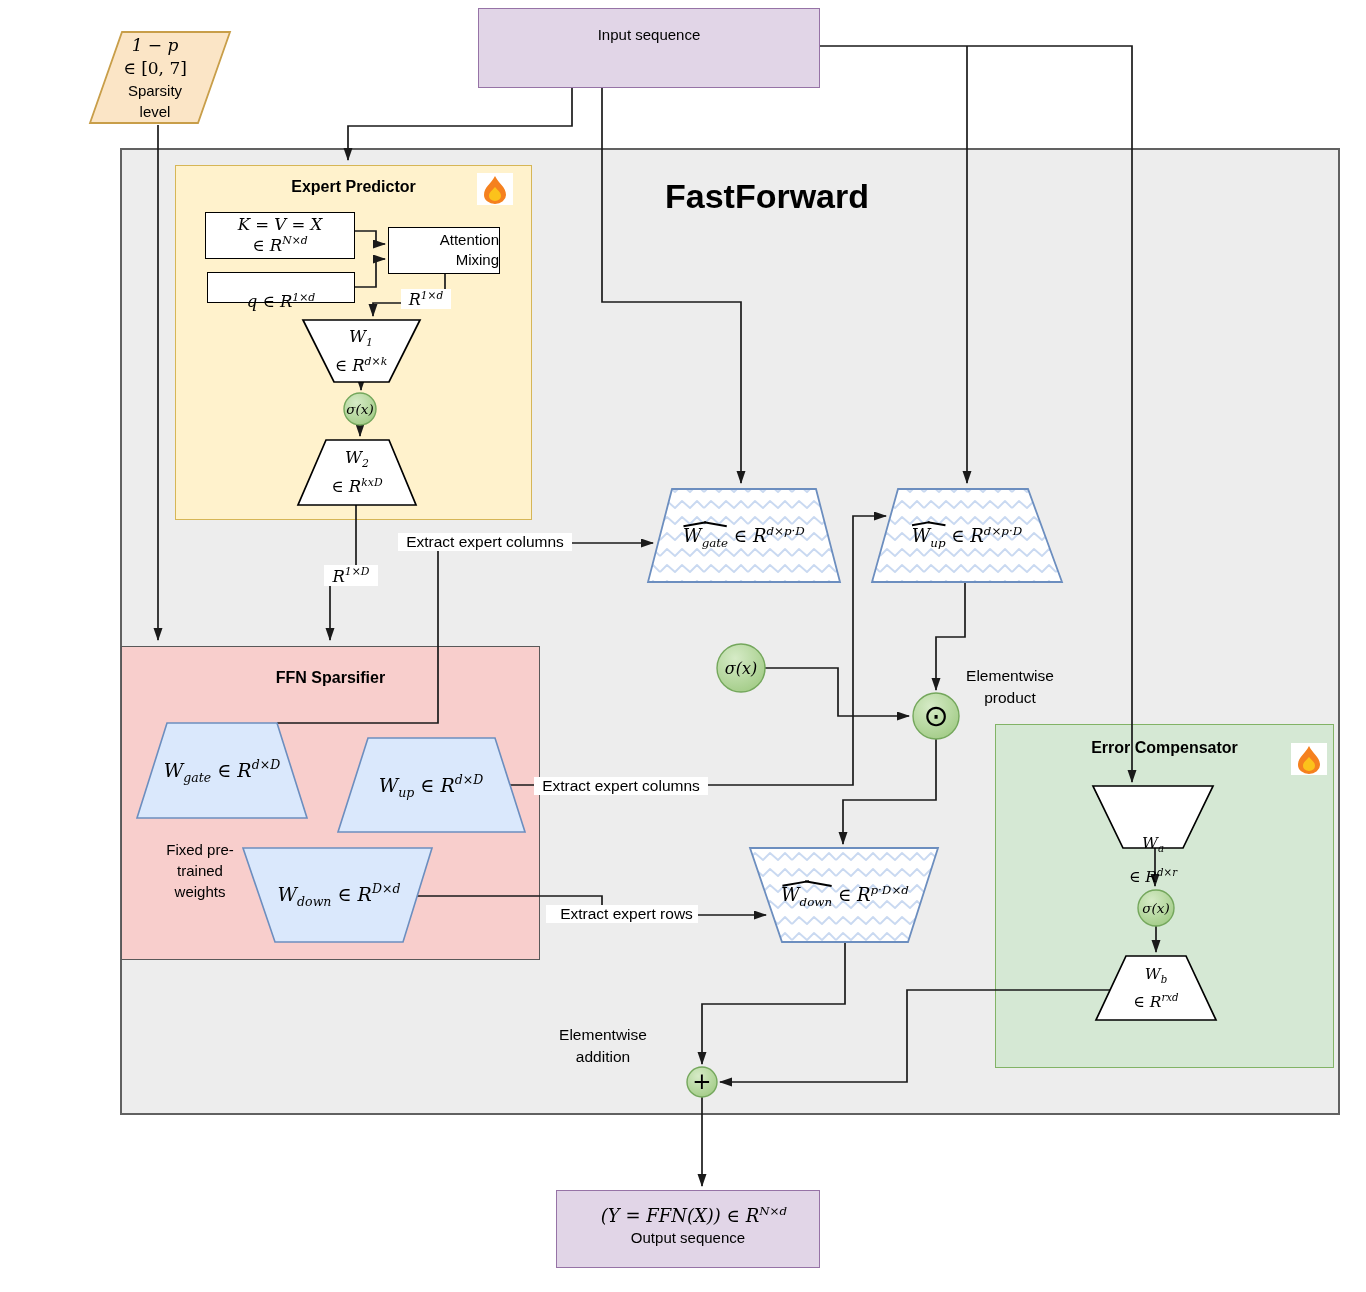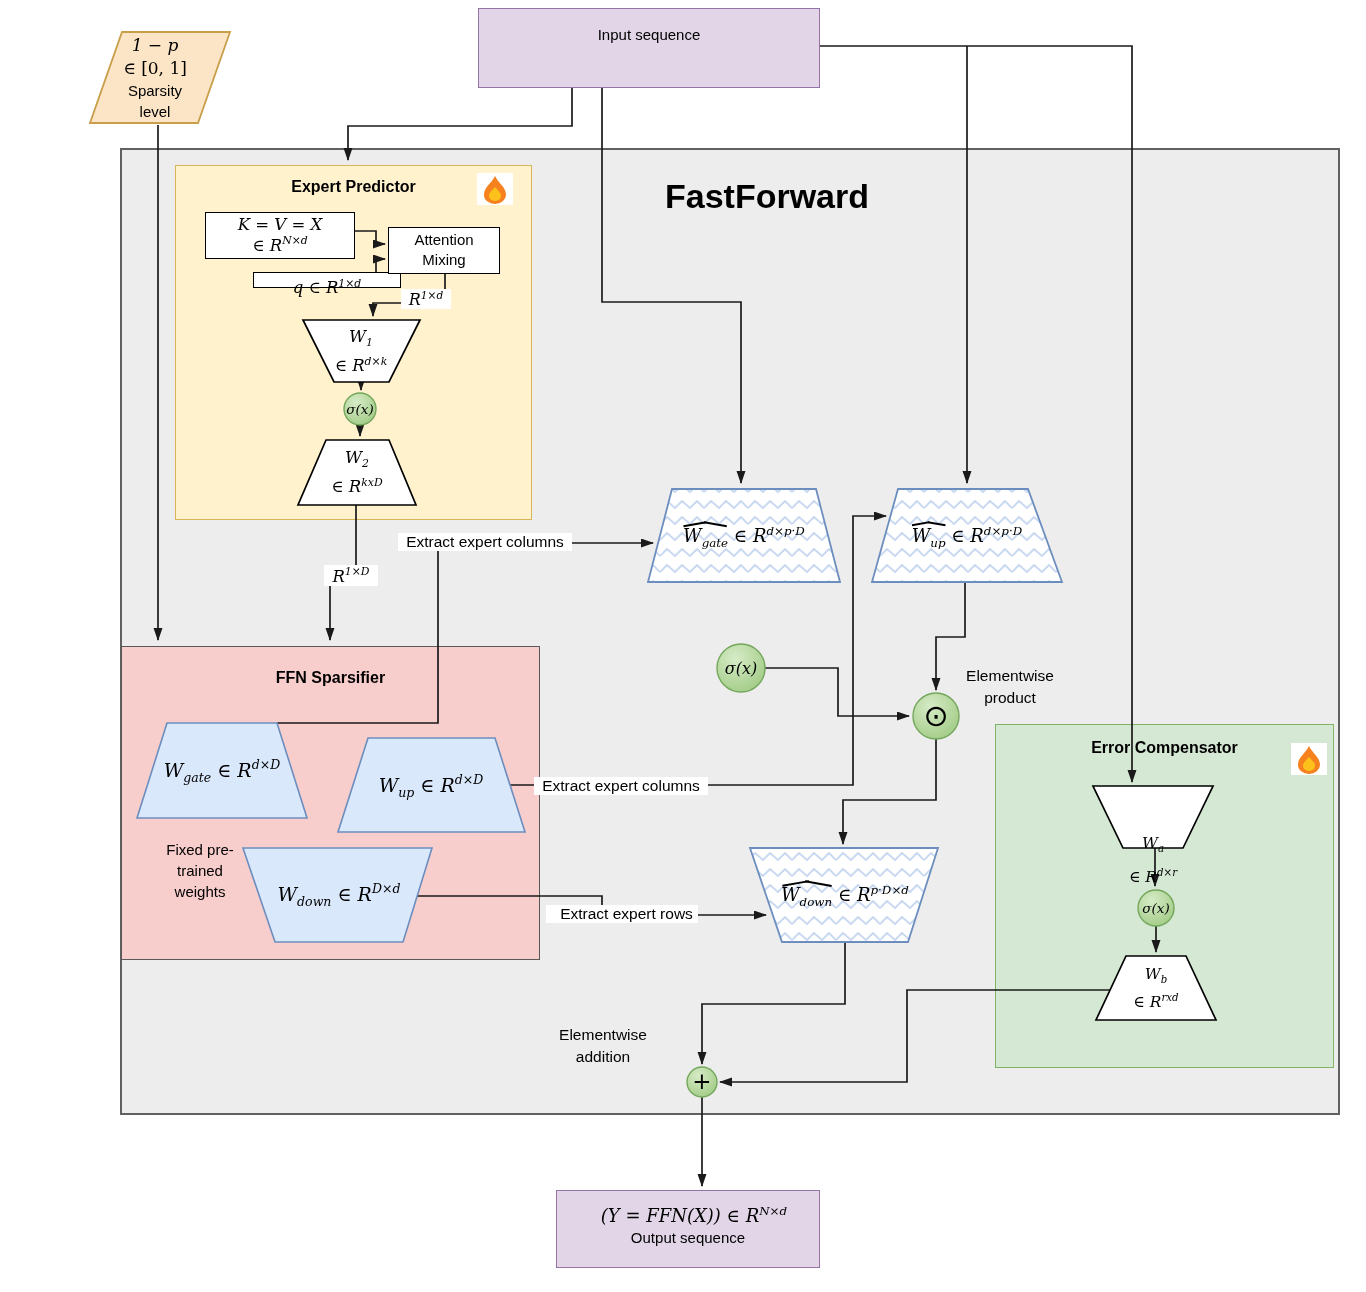--- a/index.html
+++ b/index.html
@@ -111,43 +111,43 @@
       <path d="M15,12 C18,16 21,17 21,21 A6,5 0 0 1 9,21 C9,17 12,16 15,12 Z" fill="#fcc21b"></path>
     </g>
   </svg>
 
   <div class="lab bold tc" style="left:767px;top:196px;font-size:34px;">
     <span class="ctr abs" style="left:0;top:0;">FastForward</span>
   </div>
 
   <div class="lab tc" style="left:96px;top:34px;width:118px;">
     <div class="math" style="font-size:17px;line-height:23px;">1 − p</div>
-    <div class="math" style="font-size:17px;line-height:23px;font-style:normal;">∈ [0, 1]</div>
+    <div class="math" style="font-size:17px;line-height:23px;font-style:normal;">∈ [0, 7]</div>
     <div class="sans" style="font-size:15px;line-height:21px;">Sparsity</div>
     <div class="sans" style="font-size:15px;line-height:21px;">level</div>
   </div>
 
   <div class="lab purple-box tc" style="left:478px;top:8px;width:342px;height:80px;padding-top:14px;">
     <div class="sans" style="font-size:15px;margin-top:3px;">Input sequence</div>
   </div>
 
   <div class="lab bold tc" style="left:175px;top:178px;width:357px;font-size:16px;">
     <span>Expert Predictor</span>
   </div>
 
   <div class="lab white-node tc" style="left:205px;top:212px;width:150px;height:47px;padding-top:2px;">
     <div class="math" style="font-size:16.5px;font-style:italic;">K = V = X</div>
     <div class="math" style="font-size:16.5px;"><span>∈ R</span><sup>N×d</sup></div>
   </div>
 
-  <div class="lab white-node tc" style="left:207px;top:272px;width:148px;height:16px;padding-top:3px;margin-left:46px;">
+  <div class="lab white-node tc" style="left:207px;top:272px;width:148px;height:31px;padding-top:17px;">
     <span class="math" style="font-size:16.5px;"><span>q ∈ R</span><sup>1×d</sup></span>
   </div>
 
-  <div class="lab white-node tc" style="left:388px;top:227px;width:112px;height:47px;padding-top:2px;">
+  <div class="lab white-node tc" style="left:388px;top:227px;width:112px;height:47px;padding-top:2px;text-align:right;">
     <div class="sans" style="font-size:15px;line-height:20px;">Attention</div>
     <div class="sans" style="font-size:15px;line-height:20px;">Mixing</div>
   </div>
 
   <div class="lab whitebg math tc" style="left:401px;top:289px;width:50px;font-size:16px;">
     <span>R</span><sup>1×d</sup>
   </div>
 
   <div class="lab ctr math" style="left:361px;top:351px;font-size:16.5px;line-height:19px;">
     <div><span>W</span><sub>1</sub></div>

